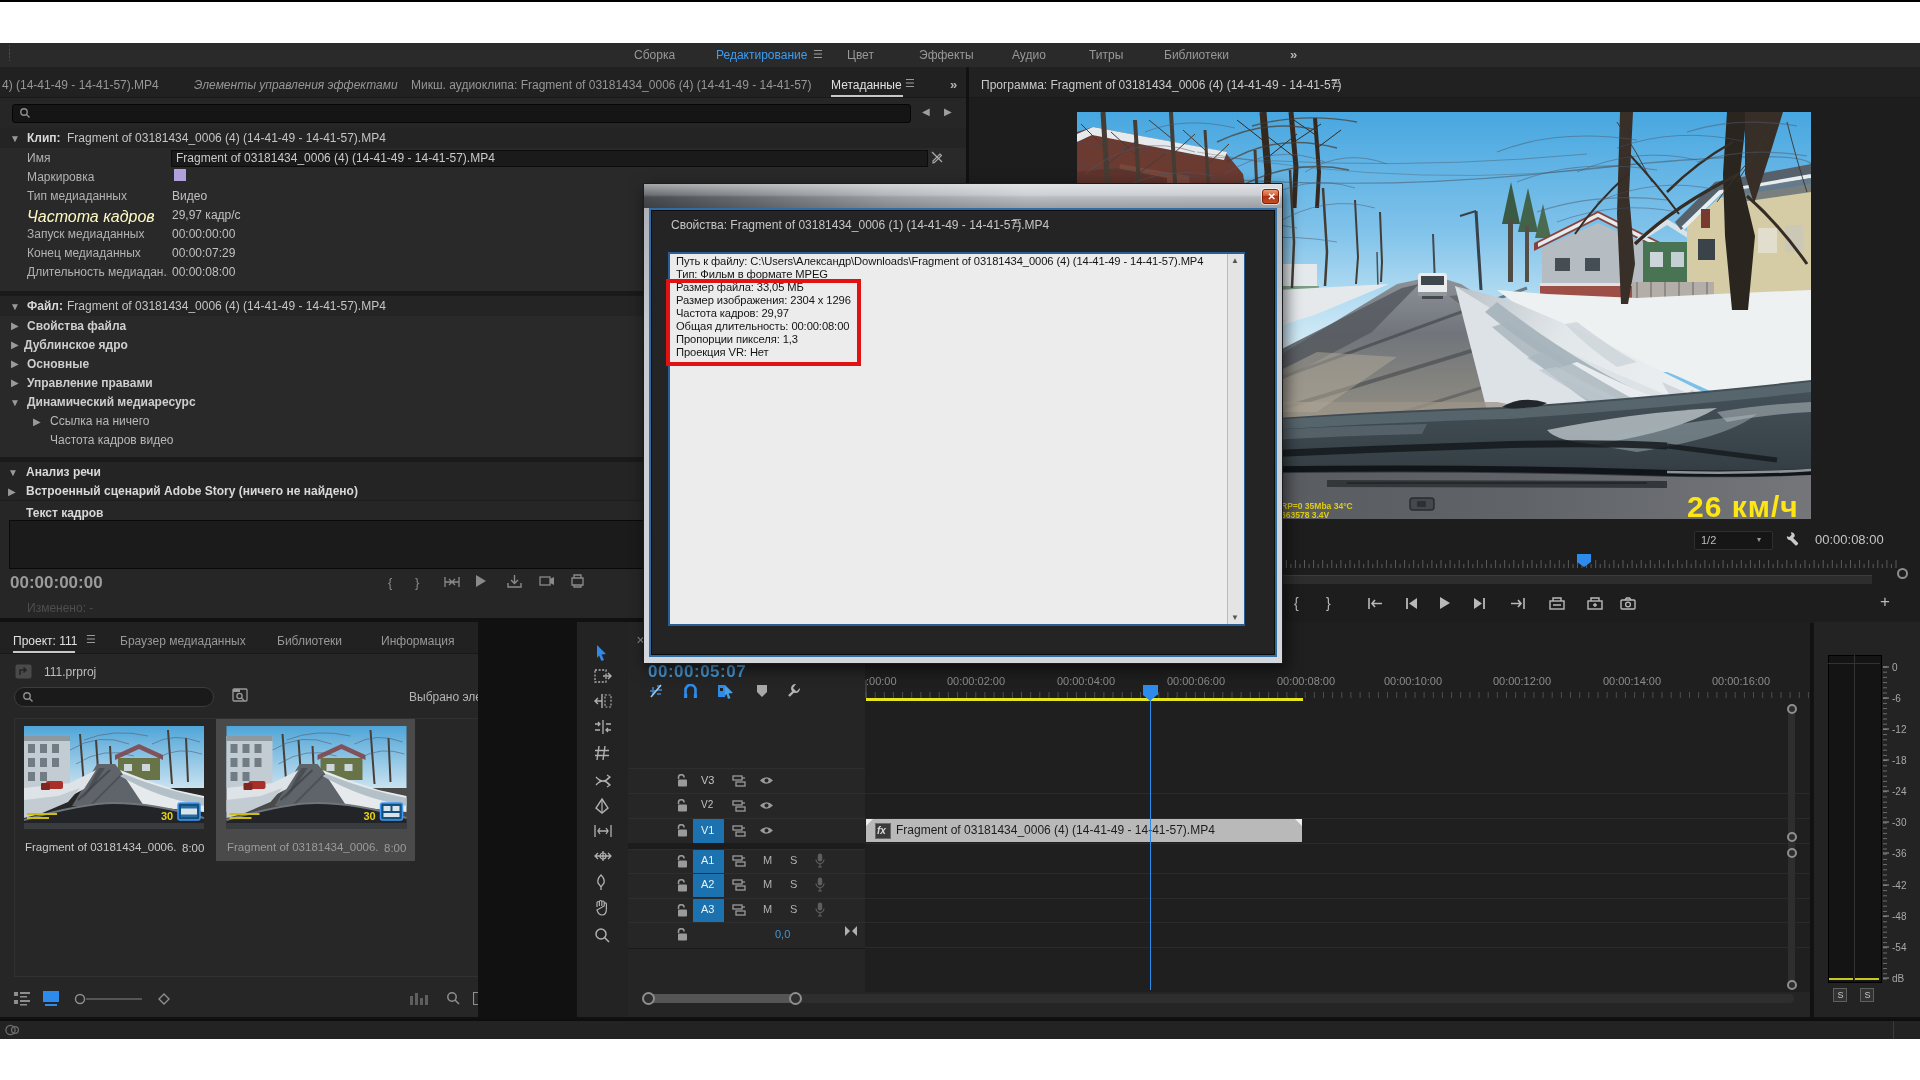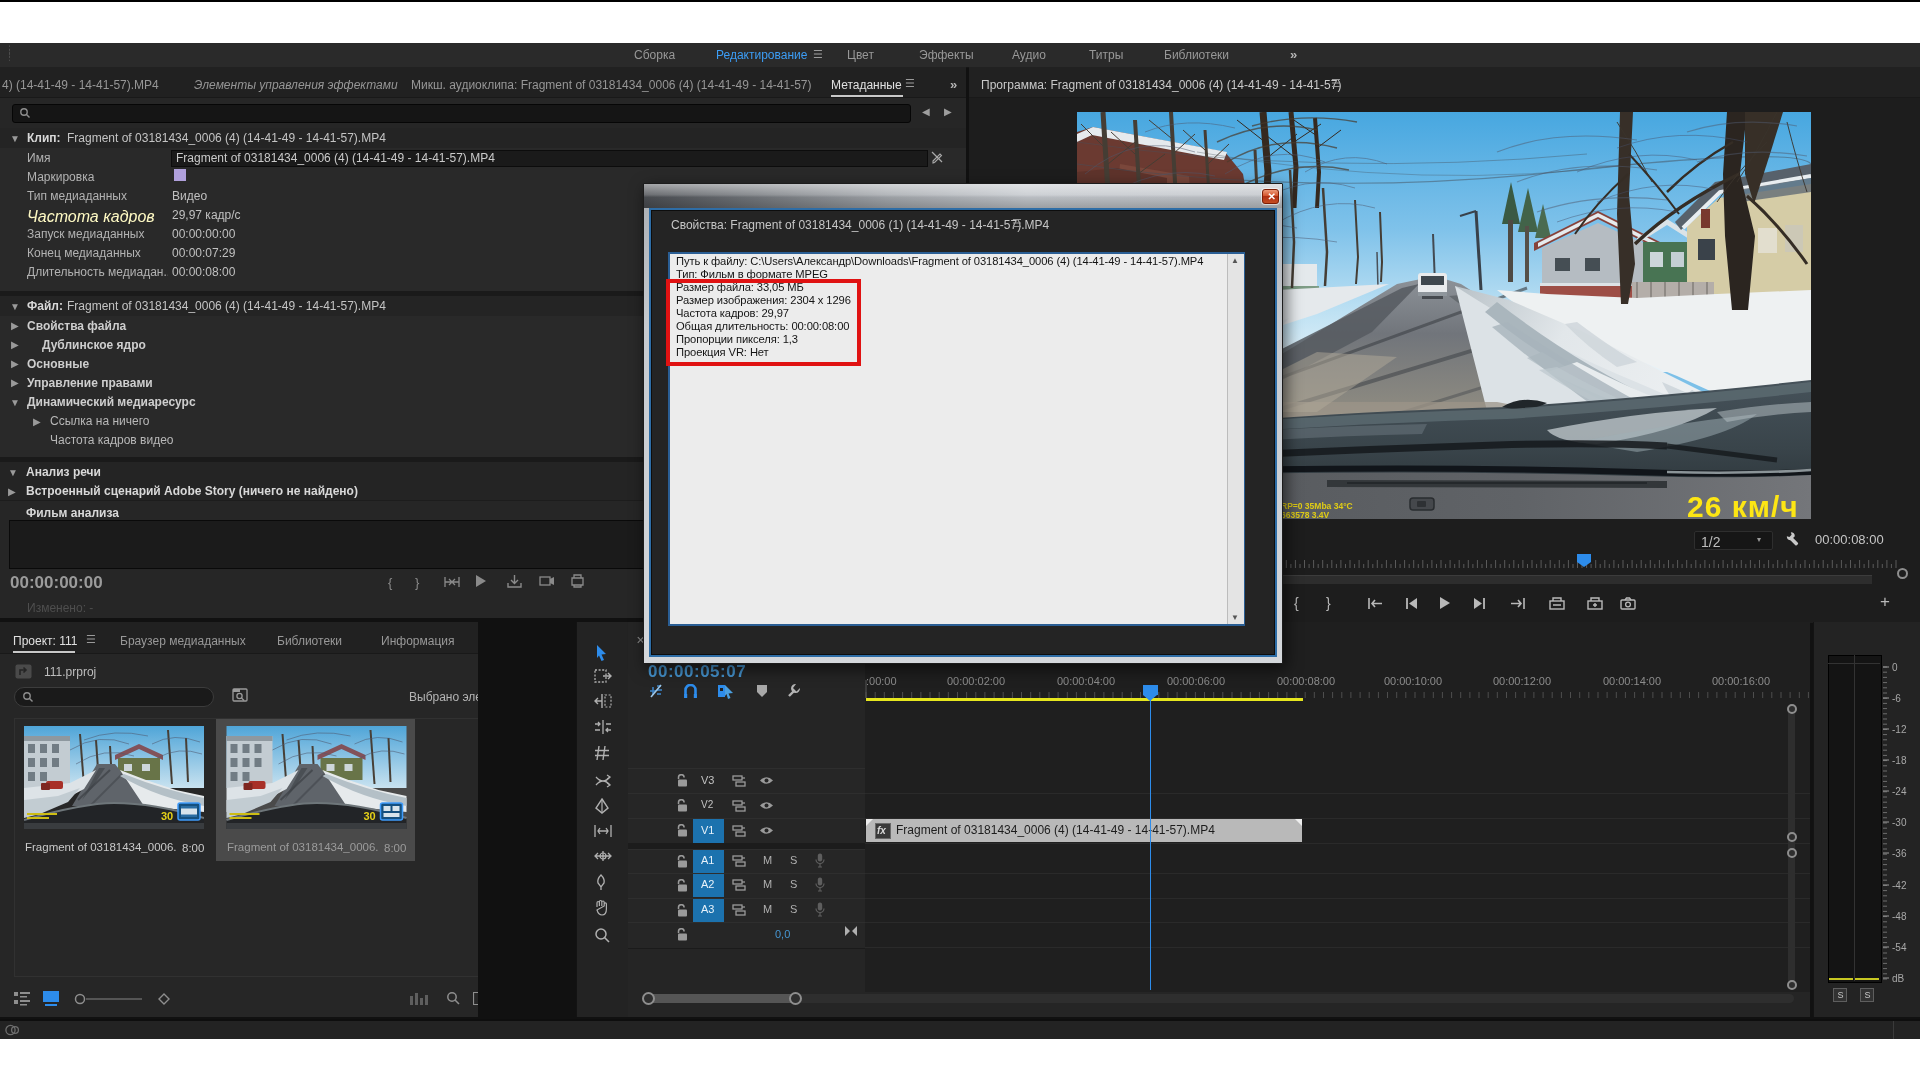--- a/index.html
+++ b/index.html
@@ -77,21 +77,21 @@
 <div class="a" style="left:0;top:224px;width:966px;height:5px;background:#1a1a1a;"></div>
 <div class="a" style="left:0;top:229px;width:966px;height:20px;background:#242424;border-bottom:1px solid #1d1d1d;"></div>
 <div class="tx" style="left:10px;top:234px;font-size:10px;color:#9a9a9a;">▼</div>
 <div class="tx" style="left:27px;top:232px;font-size:12px;color:#d8d8d8;font-weight:bold;">Файл:</div>
 <div class="tx" style="left:67px;top:232px;font-size:12px;color:#c4c4c4;">Fragment of 03181434_0006 (4) (14-41-49 - 14-41-57).MP4</div>
 <div class="a" style="left:0;top:249px;width:966px;height:19px;background:#292929;border-bottom:1px solid #1d1d1d;"></div>
 <div class="tx" style="left:11px;top:253px;font-size:10px;color:#9a9a9a;">▶</div>
 <div class="tx" style="left:27px;top:252px;font-size:12px;color:#cecece;font-weight:bold;">Свойства файла</div>
 <div class="a" style="left:0;top:268px;width:966px;height:19px;background:#292929;border-bottom:1px solid #1d1d1d;"></div>
 <div class="tx" style="left:11px;top:272px;font-size:10px;color:#9a9a9a;">▶</div>
-<div class="tx" style="left:42px;top:271px;font-size:12px;color:#cecece;font-weight:bold;">Дублинское ядро</div>
+<div class="tx" style="left:24px;top:271px;font-size:12px;color:#cecece;font-weight:bold;">Дублинское ядро</div>
 <div class="a" style="left:0;top:287px;width:966px;height:19px;background:#292929;border-bottom:1px solid #1d1d1d;"></div>
 <div class="tx" style="left:11px;top:291px;font-size:10px;color:#9a9a9a;">▶</div>
 <div class="tx" style="left:27px;top:290px;font-size:12px;color:#cecece;font-weight:bold;">Основные</div>
 <div class="a" style="left:0;top:306px;width:966px;height:19px;background:#292929;border-bottom:1px solid #1d1d1d;"></div>
 <div class="tx" style="left:11px;top:310px;font-size:10px;color:#9a9a9a;">▶</div>
 <div class="tx" style="left:27px;top:309px;font-size:12px;color:#cecece;font-weight:bold;">Управление правами</div>
 <div class="a" style="left:0;top:325px;width:966px;height:19px;background:#292929;border-bottom:1px solid #1d1d1d;"></div>
 <div class="tx" style="left:10px;top:330px;font-size:10px;color:#9a9a9a;">▼</div>
 <div class="tx" style="left:27px;top:328px;font-size:12px;color:#cecece;font-weight:bold;">Динамический медиаресурс</div>
 <div class="a" style="left:0;top:344px;width:966px;height:19px;background:#292929;border-bottom:1px solid #1d1d1d;"></div>
@@ -100,21 +100,21 @@
 <div class="a" style="left:0;top:363px;width:966px;height:19px;background:#292929;border-bottom:1px solid #1d1d1d;"></div>
 <div class="tx" style="left:50px;top:366px;font-size:12px;color:#b8b8b8;">Частота кадров видео</div>
 <div class="a" style="left:0;top:382px;width:966px;height:8px;background:#292929;border-bottom:1px solid #1d1d1d;"></div>
 <div class="a" style="left:0;top:390px;width:966px;height:5px;background:#1a1a1a;"></div>
 <div class="a" style="left:0;top:395px;width:966px;height:19px;background:#242424;border-bottom:1px solid #1d1d1d;"></div>
 <div class="tx" style="left:8px;top:400px;font-size:10px;color:#9a9a9a;">▼</div>
 <div class="tx" style="left:26px;top:398px;font-size:12px;color:#d8d8d8;font-weight:bold;">Анализ речи</div>
 <div class="a" style="left:0;top:414px;width:966px;height:19px;background:#242424;border-bottom:1px solid #1d1d1d;"></div>
 <div class="tx" style="left:8px;top:419px;font-size:10px;color:#9a9a9a;">▶</div>
 <div class="tx" style="left:26px;top:417px;font-size:12px;color:#d8d8d8;font-weight:bold;">Встроенный сценарий Adobe Story (ничего не найдено)</div>
-<div class="tx" style="left:26px;top:439px;font-size:12px;color:#d8d8d8;font-weight:bold;">Фильм анализа</div>
+<div class="tx" style="left:26px;top:439px;font-size:12px;color:#d8d8d8;font-weight:bold;">Текст кадров</div>
 <div class="a" style="left:9px;top:453px;width:948px;height:47px;background:#1b1b1b;border:1px solid #0a0a0a;"></div>
 <div class="tx" style="left:10px;top:506px;font-size:17px;font-weight:bold;color:#9b9b9b;">00:00:00:00</div>
 <div class="tx" style="left:388px;top:508px;font-size:13px;color:#8a8a8a;">{</div>
 <div class="tx" style="left:415px;top:508px;font-size:13px;color:#8a8a8a;">}</div>
 <svg class="a" style="left:444px;top:509px;" width="16" height="12" viewBox="0 0 16 12">
         <path d="M1 1 V11 M1 6 H7 M5 3 8 6 5 9 M15 1 V11 M15 6 H9 M11 3 8 6 11 9" stroke="#8a8a8a" stroke-width="1.3" fill="none"></path>
       </svg>
 <svg class="a" style="left:475px;top:507px;" width="12" height="14" viewBox="0 0 12 14">
         <path d="M1 1 L11 7 L1 13 Z" fill="#8a8a8a"></path>
       </svg>
@@ -349,21 +349,21 @@
         </g>
 <rect x="333" y="386" width="24" height="12" rx="3" fill="#45484c" stroke="#292c2f" stroke-width="1.5"></rect>
 <rect x="340" y="389" width="9" height="6" rx="1" fill="#2e3134"></rect>
 
 <text x="610" y="405" font-family="Liberation Sans, sans-serif" font-size="30" font-weight="bold" fill="#fde614" letter-spacing="1px">26 км/ч</text>
 <text x="204" y="397" font-family="Liberation Sans, sans-serif" font-size="8.5" font-weight="bold" fill="#e0cc15">RP=0  35Mba 34°C</text>
 <text x="204" y="406" font-family="Liberation Sans, sans-serif" font-size="8.5" font-weight="bold" fill="#e0cc15">663578   3.4V</text>
 </svg>
 </div>
   <div class="a" style="left:725px;top:464px;width:77px;height:17px;background:#161616;border:1px solid #2e2e2e;border-radius:2px;">
-     <div class="tx" style="left:6px;top:2px;font-size:14px;color:#bdbdbd;">1/2</div>
+     <div class="tx" style="left:6px;top:2px;font-size:11px;color:#bdbdbd;">1/2</div>
      <div class="tx" style="left:62px;top:3px;font-size:8px;color:#9a9a9a;">▾</div>
   </div>
   <svg class="a" style="left:816px;top:463px;" width="17" height="17" viewBox="0 0 17 17">
       <path d="M6.2 2.2 A4 4 0 0 0 2.2 6.2 L4.8 5.4 7 7.6 6.2 10.2 A4 4 0 0 0 10.2 6.2 Z" fill="#c9c9c9" transform="rotate(90 6 6)"></path>
       <rect x="6.4" y="6.4" width="10" height="3.6" rx="1" fill="#c9c9c9" transform="rotate(45 6.5 6.5)"></rect>
     </svg>
   <div class="tx" style="left:846px;top:465px;font-size:13px;color:#c6c6c6;">00:00:08:00</div>
   <div id="progextra">
 <svg class="a" style="left:0;top:486px;" width="951" height="22" viewBox="0 0 951 22">
         <line x1="108.0" y1="7" x2="108.0" y2="15" stroke="#5a5a5a" stroke-width="1"></line>

